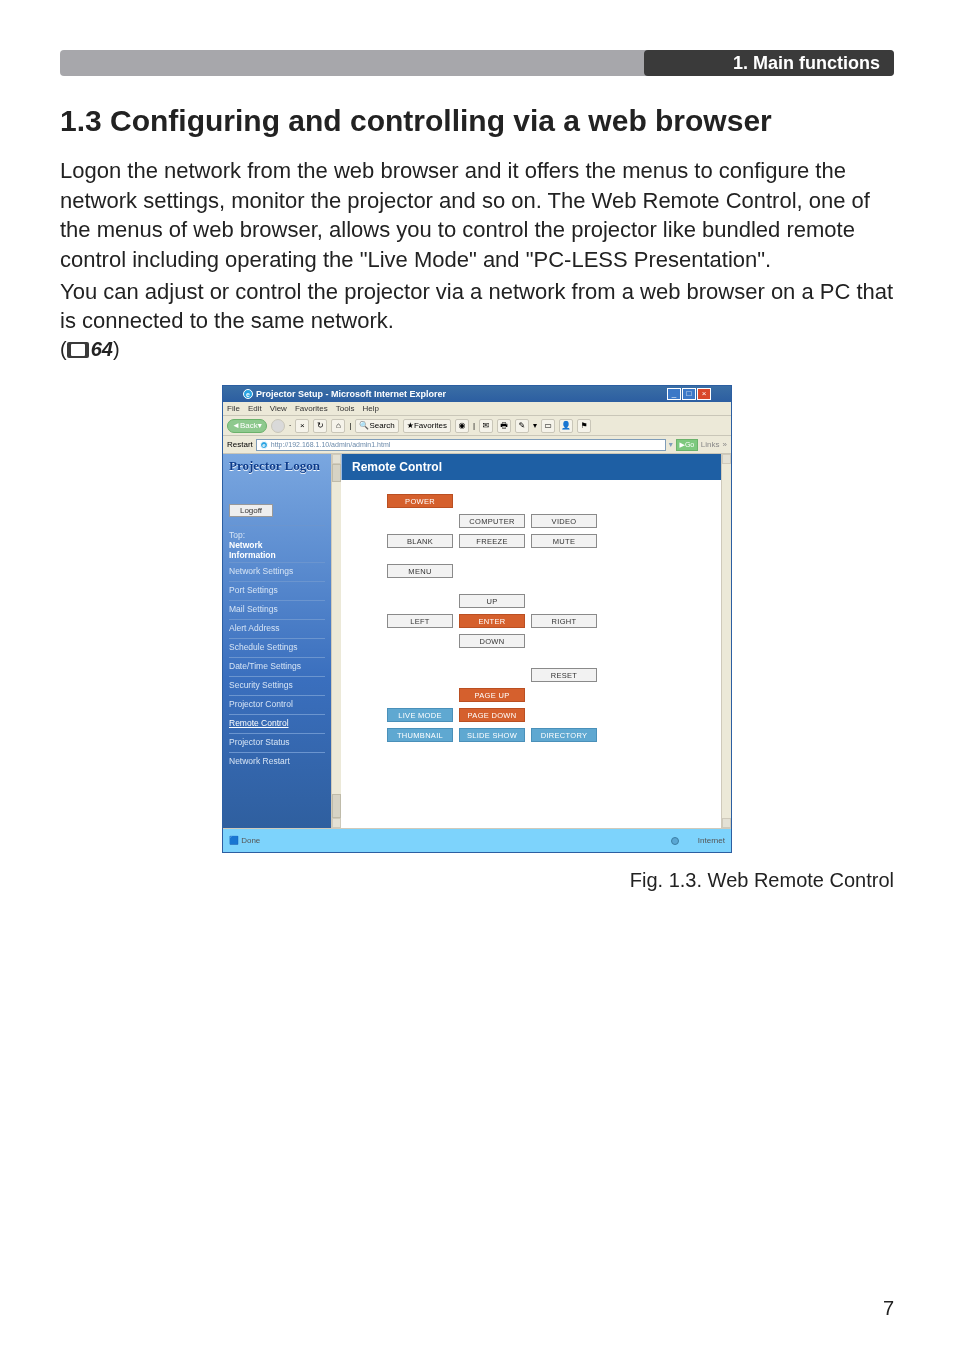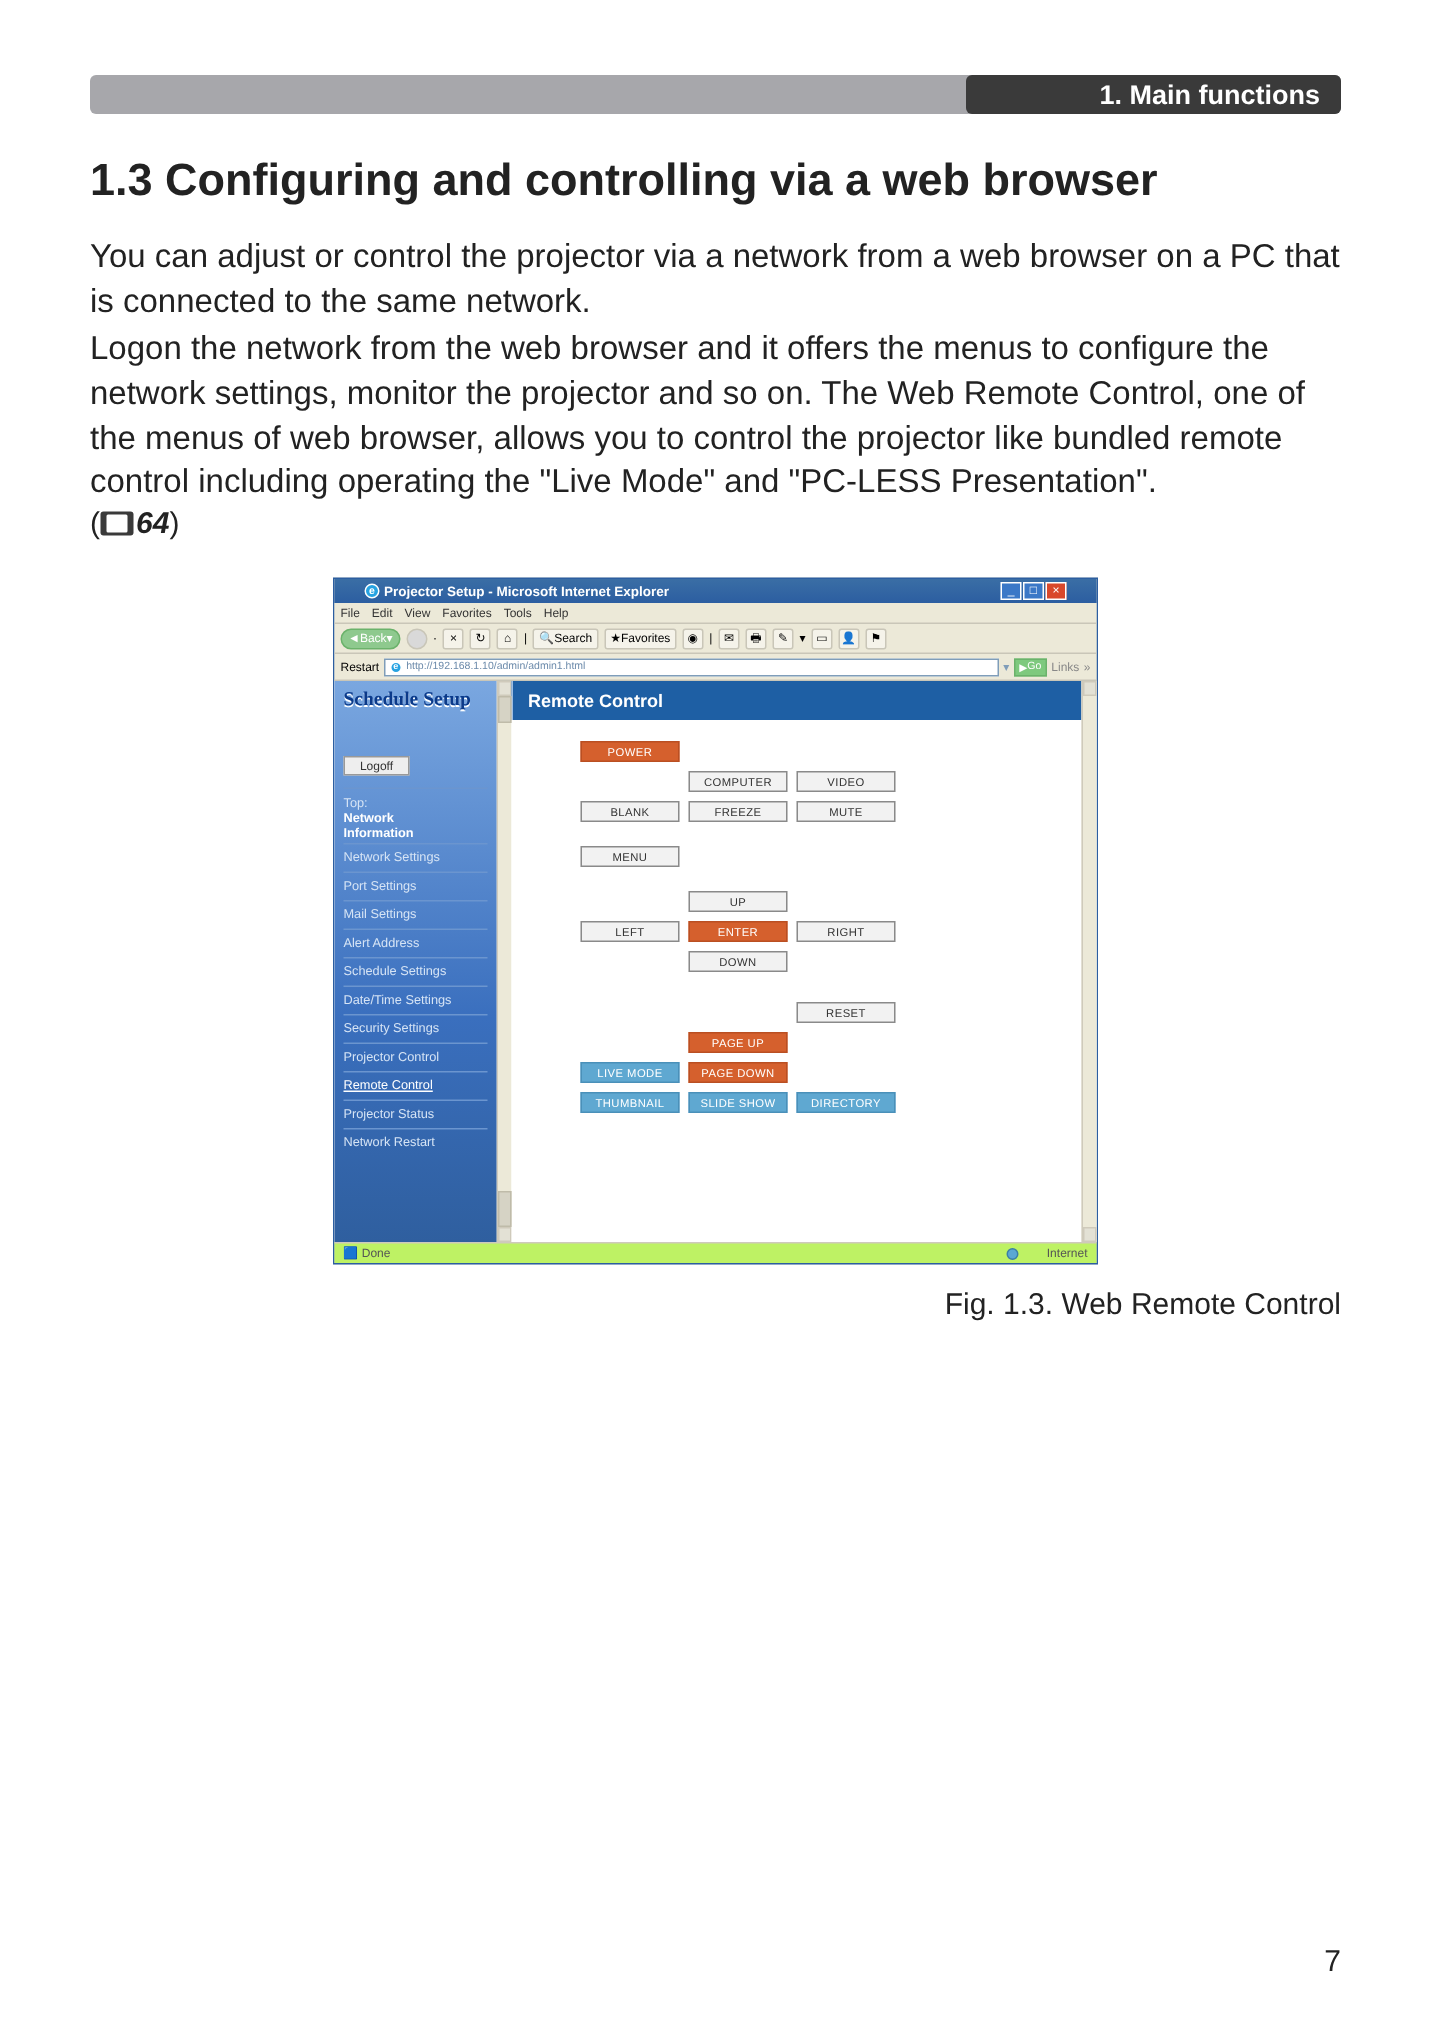--- a/index.html
+++ b/index.html
@@ -56,40 +56,40 @@
 
   .ie-main { flex:1; display:flex; flex-direction:column; }
   .panel-banner { height:26px; background:#1e5fa4; color:#fff; font-weight:bold; font-size:12px; display:flex; align-items:center; padding-left:10px; border-left:1px solid #9cbde4;}
   .panel-body { flex:1; background:#fff; padding:14px 0 10px 46px; }
   .btn-row { display:flex; gap:6px; margin-bottom:6px; }
   .bt { width:66px; height:14px; border:1px solid #8a8a8a; background:#f2f2f2; display:flex; align-items:center; justify-content:center; font-size:7.5px; color:#333; letter-spacing:0.3px;}
   .bt.colored { background:#d5602d; border-color:#ba4f22; color:#fff; }
   .bt.blue { background:#5fa8d1; border-color:#4a90b9; color:#fff; }
   .gap-col { width:66px; }
 
-  .ie-status { height:14px; background:#bef264; border-top:1px solid #cfcabb; display:flex; align-items:center; justify-content:space-between; padding:0 6px; font-size:8px; color:#555;}
+  .ie-status { height:24px; background:#7dd3fc; border-top:1px solid #cfcabb; display:flex; align-items:center; justify-content:space-between; padding:0 6px; font-size:8px; color:#555;}
   .ie-status-right { display:flex; align-items:center; gap:19px;}
   .globe { width:8px;height:8px;border-radius:50%;background:#5aa7d4;border:1px solid #3b7fa5;}
 
   .page-num { position:absolute; bottom:34px; right:60px; font-size:20px; }
 </style>
 </head>
 <body>
 
 <div class="page">
 
   <div class="header-bar">
     <div class="header-bar-dark">
       <span>1. Main functions</span>
     </div>
   </div>
 
   <h1 class="section-title">1.3 Configuring and controlling via a web browser</h1>
+  <p class="intro">Logon the network from the web browser and it offers the menus to configure the network settings, monitor the projector and so on. The Web Remote Control, one of the menus of web browser, allows you to control the projector like bundled remote control including operating the "Live Mode" and "PC-LESS Presentation".</p>
   <p class="intro">You can adjust or control the projector via a network from a web browser on a PC that is connected to the same network.</p>
-  <p class="intro">Logon the network from the web browser and it offers the menus to configure the network settings, monitor the projector and so on. The Web Remote Control, one of the menus of web browser, allows you to control the projector like bundled remote control including operating the "Live Mode" and "PC-LESS Presentation".</p>
   <p class="ref">
     (<span class="book"></span><span class="num">64</span>)
   </p>
 
   <div class="figure-wrap">
 
     <div class="ie-window">
 
       <div class="ie-titlebar">
         <div class="ie-titlebar-left">
@@ -141,21 +141,21 @@
         </div>
         <span style="color:#7f9db9;">▾</span>
         <div class="ie-go">▶ <span>Go</span></div>
         <span style="color:#888;">Links</span>
         <span style="color:#888;">»</span>
       </div>
 
       <div class="ie-client">
 
         <div class="ie-sidebar">
-          <div class="ps-title">Schedule Setup</div>
+          <div class="ps-title">Projector Logon</div>
           <div class="logoff">Logoff</div>
           <div class="side-top side-block">
             <span>Top:</span><br>
             <b>Network</b><br>
             <b>Information</b>
           </div>
           <div class="side-item">Network Settings</div>
           <div class="side-item">Port Settings</div>
           <div class="side-item">Mail Settings</div>
           <div class="side-item">Alert Address</div>

